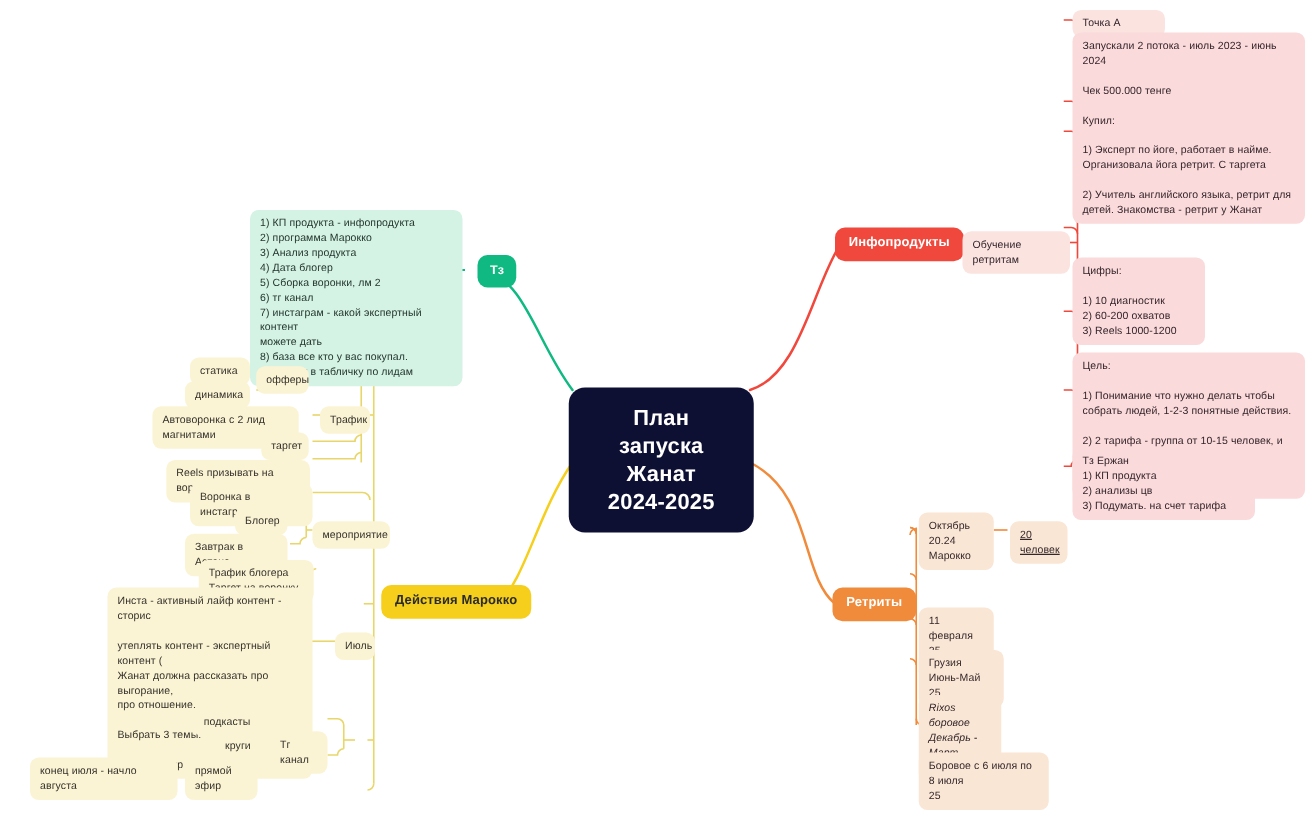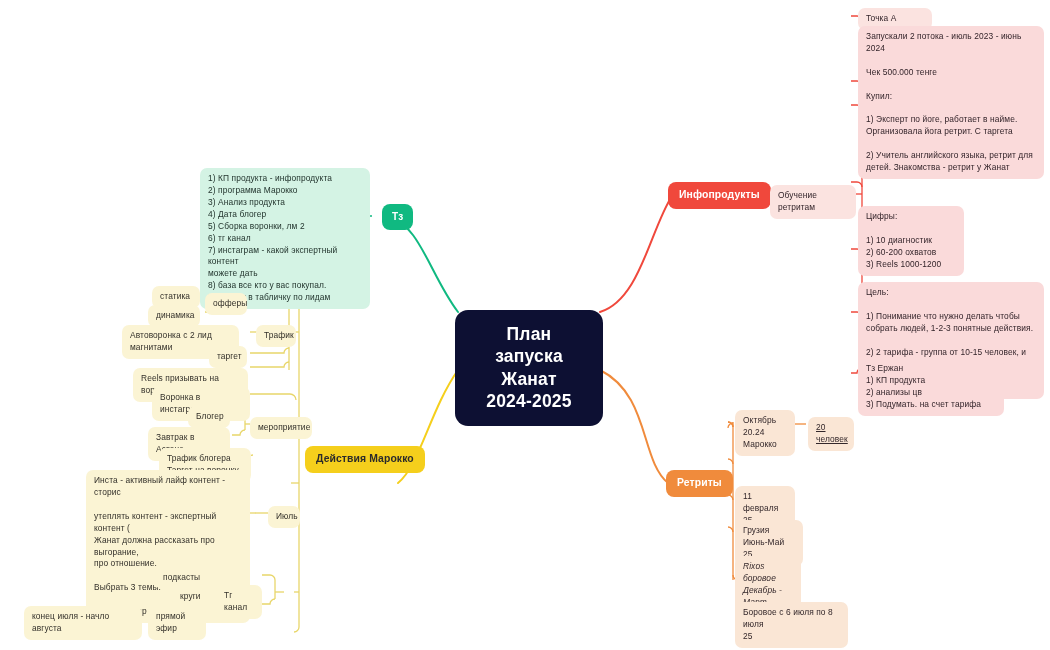--- a/index.html
+++ b/index.html
@@ -224,37 +224,37 @@
   <div class="node orangeb" style="left:735px; top:486px; width:60px;">11 февраля 25
 Бали</div>
 
   <div class="node orangeb" style="left:735px; top:520px; width:68px;">Грузия Июнь-Май
 25</div>
 
   <div class="node orangeb" style="left:735px; top:556px; width:66px;font-style:italic;">Rixos боровое
 Декабрь - Март
 25</div>
 
-  <div class="node orangeb" style="left:735px; top:602px; width:113px;">Боровое с 6 июля по 8 июля
+  <div class="node orangeb" style="left:735px; top:602px; width:104px;">Боровое с 6 июля по 8 июля
 25</div>
 
   <div class="node head green" style="left:382px; top:204px;">Тз</div>
 
   <div class="node greenb" style="left:200px; top:168px; width:170px;">1) КП продукта - инфопродукта
 2) программа Марокко
 3) Анализ продукта
 4) Дата блогер
 5) Сборка воронки,  лм 2
 6) тг канал
 7) инстаграм - какой экспертный контент
 можете дать
 8) база все кто у вас покупал.
 9) Внесет в табличку по лидам</div>
 
-  <div class="node head yellow" style="left:305px; top:446px;">Действия Марокко</div>
+  <div class="node head yellow" style="left:305px; top:468px;">Действия Марокко</div>
 
   <div class="node yellowb" style="left:256px; top:325px; width:40px;">Трафик</div>
 
   <div class="node yellowb" style="left:205px; top:293px; width:42px;">офферы</div>
 
   <div class="node yellowb" style="left:152px; top:286px; width:48px;">статика</div>
 
   <div class="node yellowb" style="left:148px; top:305px; width:52px;">динамика</div>
 
   <div class="node yellowb" style="left:122px; top:325px; width:117px;">Автоворонка с 2 лид магнитами</div>

